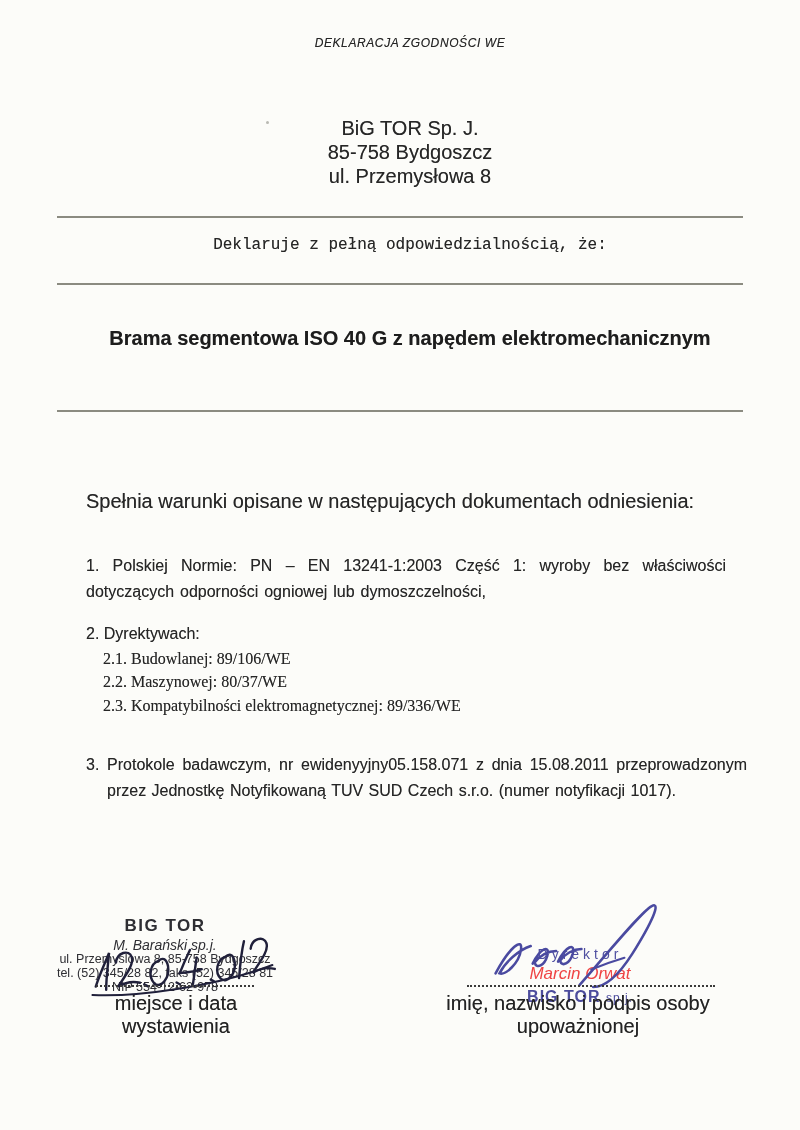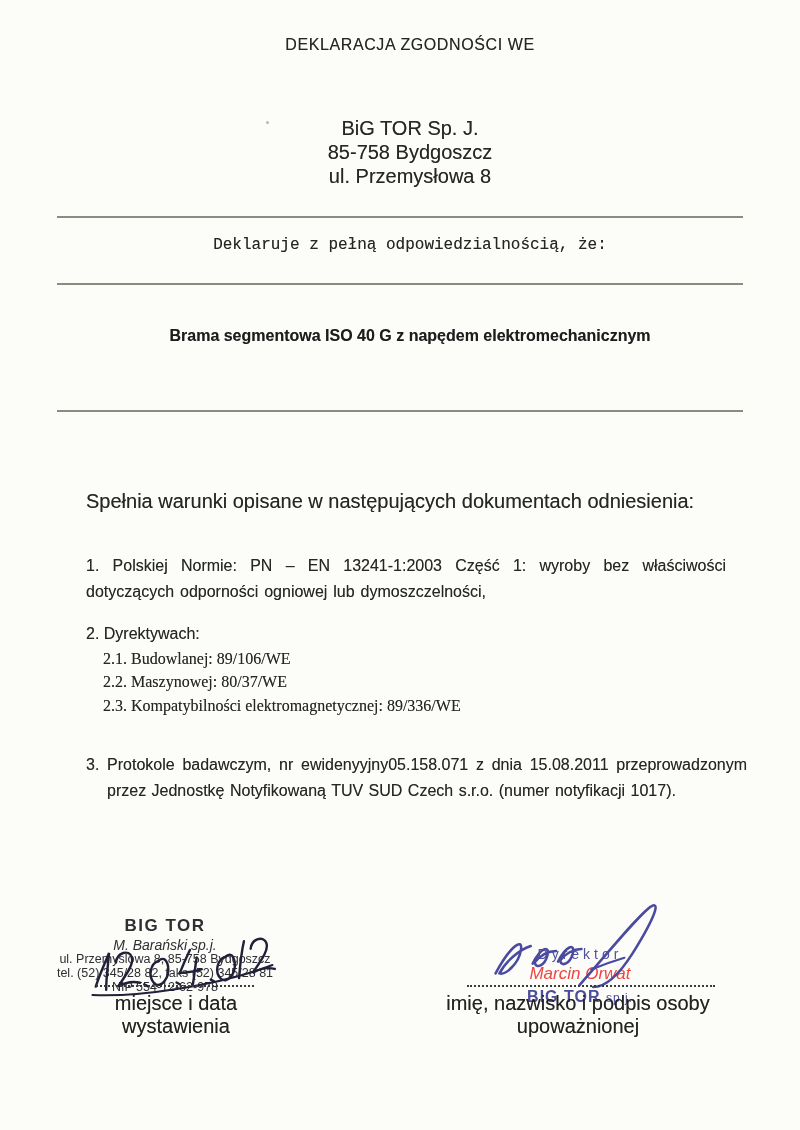--- a/index.html
+++ b/index.html
@@ -12,28 +12,28 @@
     -webkit-font-smoothing:antialiased;
   }
   .page{
     position:relative;width:800px;height:1130px;overflow:hidden;
     background:#fcfcf9;
   }
   .soft{ text-shadow:0 0 .6px rgba(45,45,45,.5); }
   .abs{ position:absolute; }
   .centered{ left:20px; width:780px; text-align:center; }
 
-  .doc-title{ top:36px; font-size:16px; letter-spacing:.6px; }
+  .doc-title{ top:36px; font-size:12px; letter-spacing:.6px;font-style:italic; }
   .company{ top:116px; font-size:20px; line-height:24px; }
   .rule{ left:57px; width:686px; height:2px; background:#8b8b81; }
   .rule-1{ top:216px; }
   .rule-2{ top:283px; }
   .rule-3{ top:410px; }
   .intro{ top:236px; font-size:16px;font-family:Liberation Mono, monospace; }
-  .product{ top:327px; font-size:16px; font-weight:bold; color:#1d1d1d; }
+  .product{ top:327px; font-size:20px; font-weight:bold; color:#1d1d1d; }
 
   .ref-head{ left:86px; top:490px; width:660px; font-size:20px; }
   .item{ left:86px; width:640px; font-size:16px; line-height:25.5px; }
   .item-1{ top:553px; text-align:justify; word-spacing:1.5px; }
   .item-2{ top:621px; }
   .item-2 .sub{ margin:0; padding:0 0 0 17px; list-style:none; line-height:23.6px;font-family:Liberation Serif, serif; }
   .item-3{ top:752px; text-align:justify; padding-left:21px; text-indent:-21px; word-spacing:1px; }
 
   
   .lstamp{ left:55px; top:916px; width:220px; text-align:center; color:#2e2e33; }

